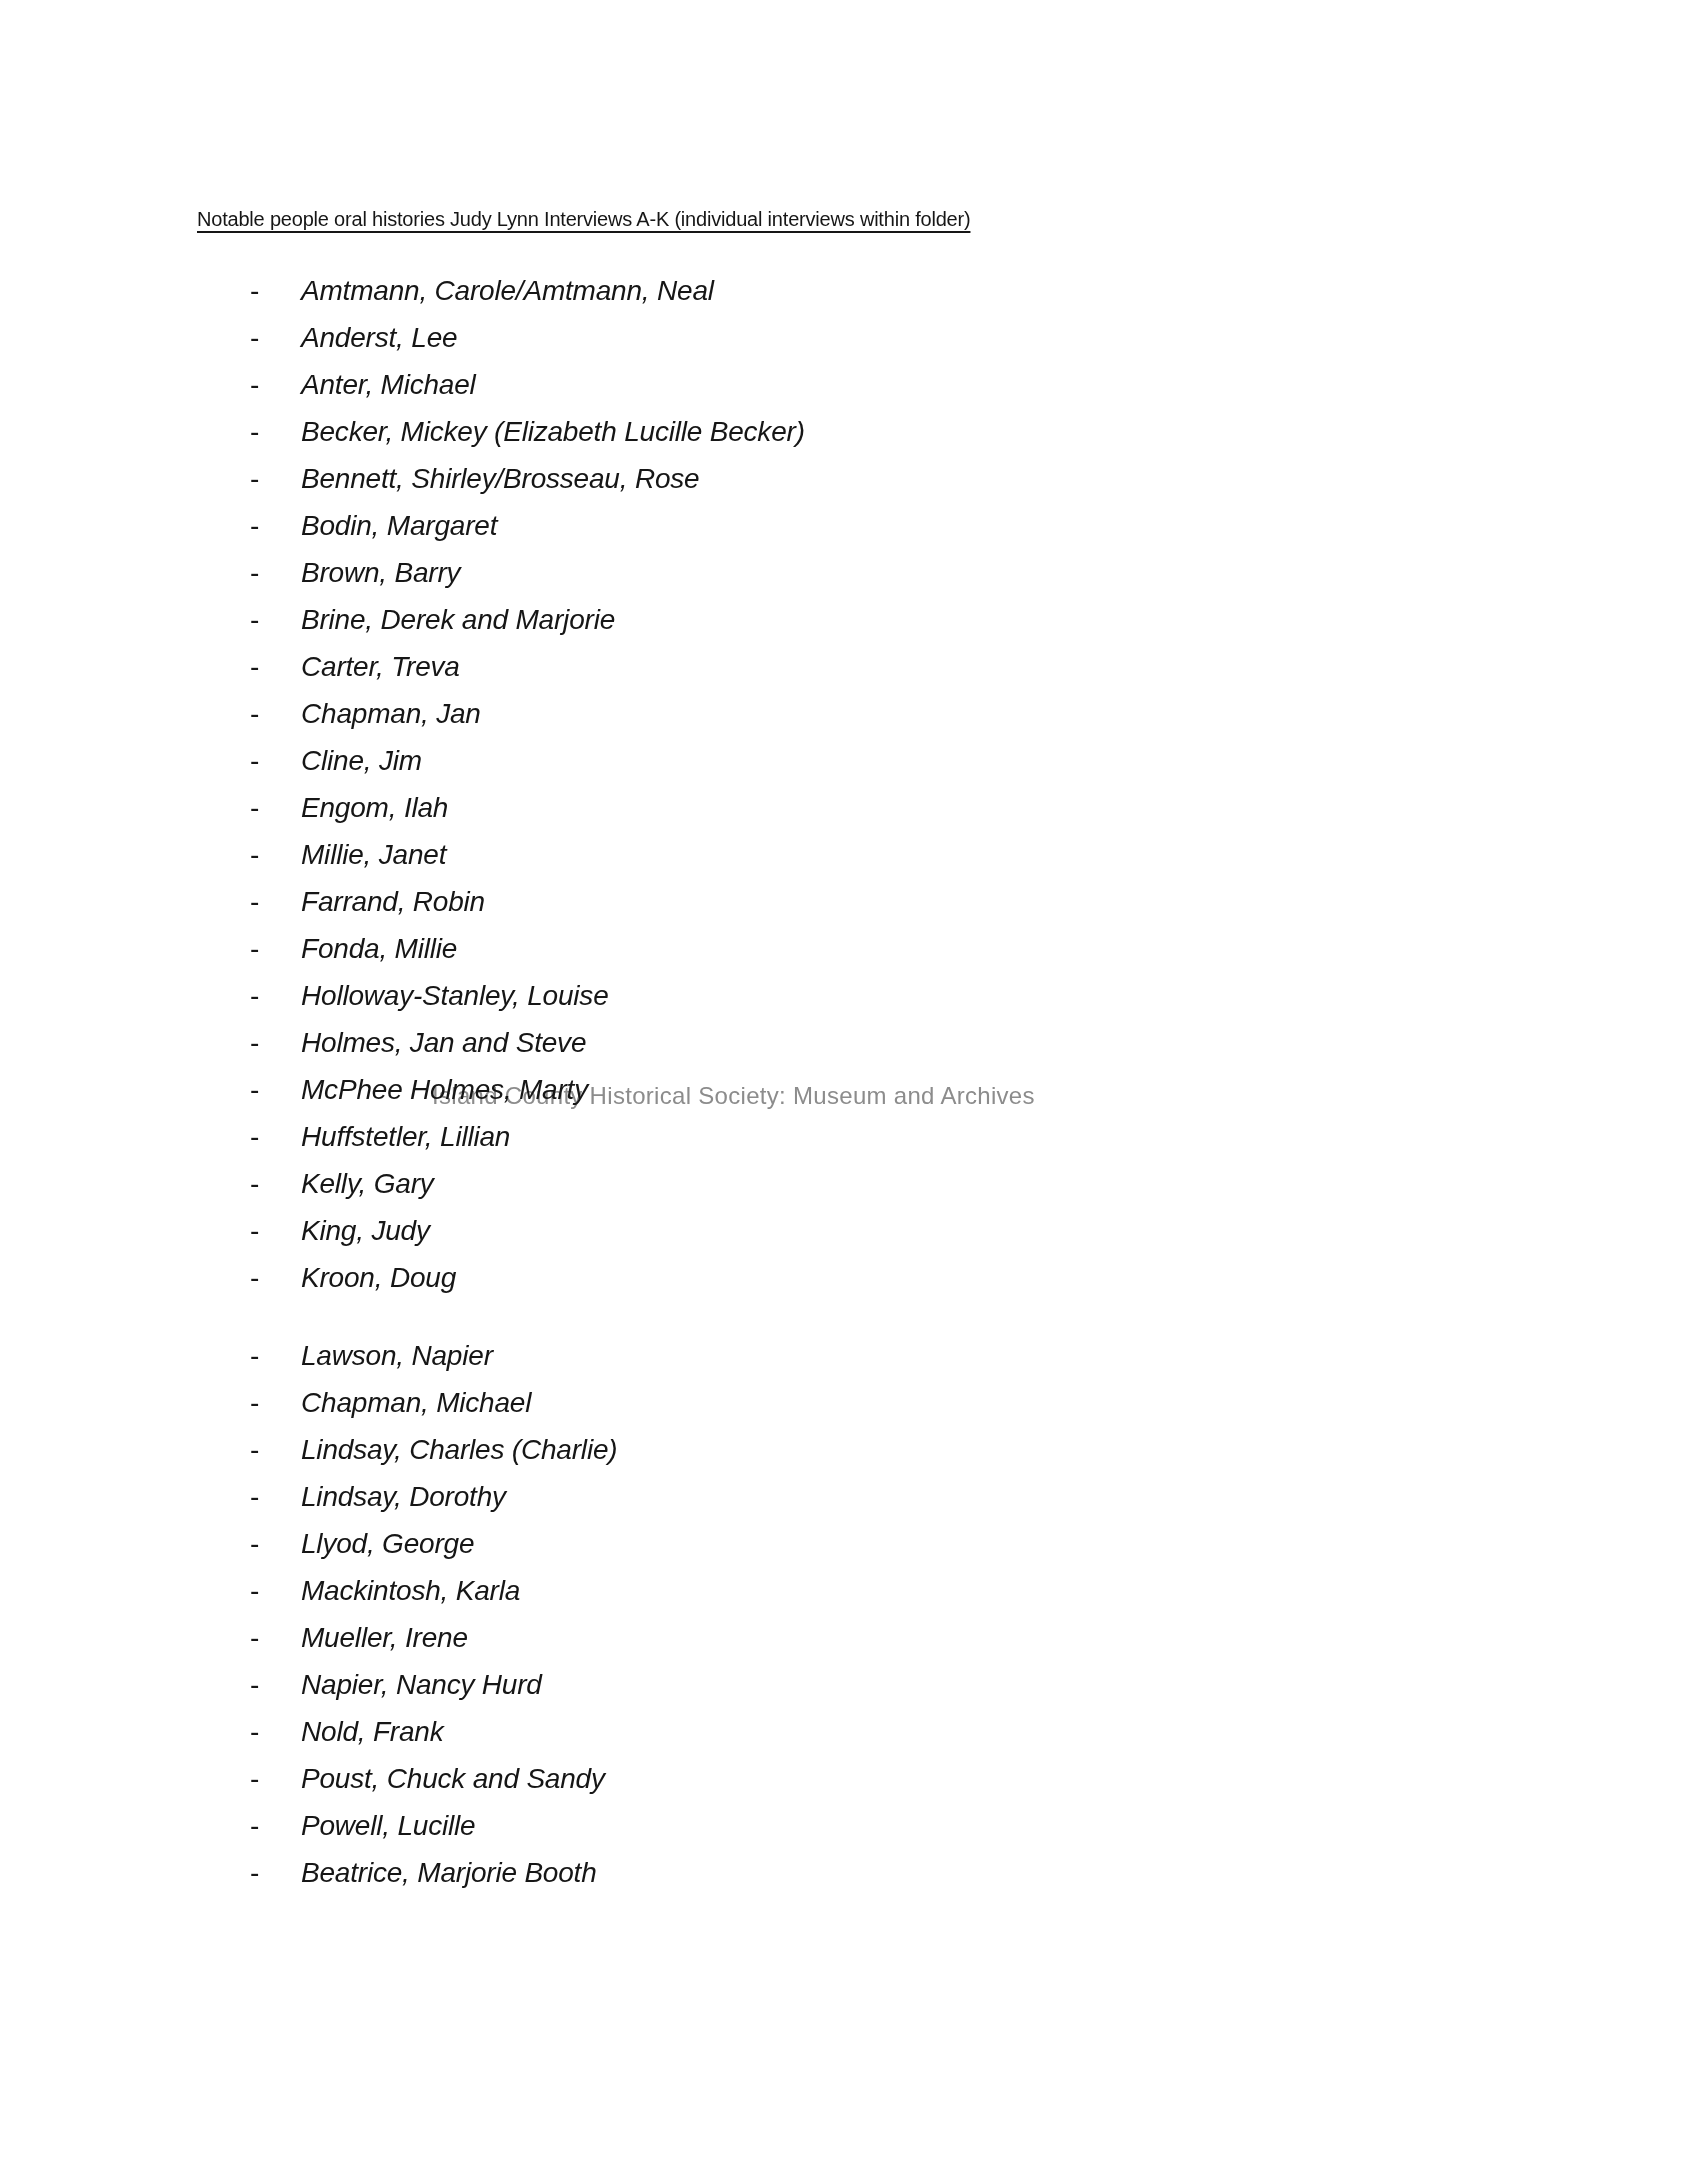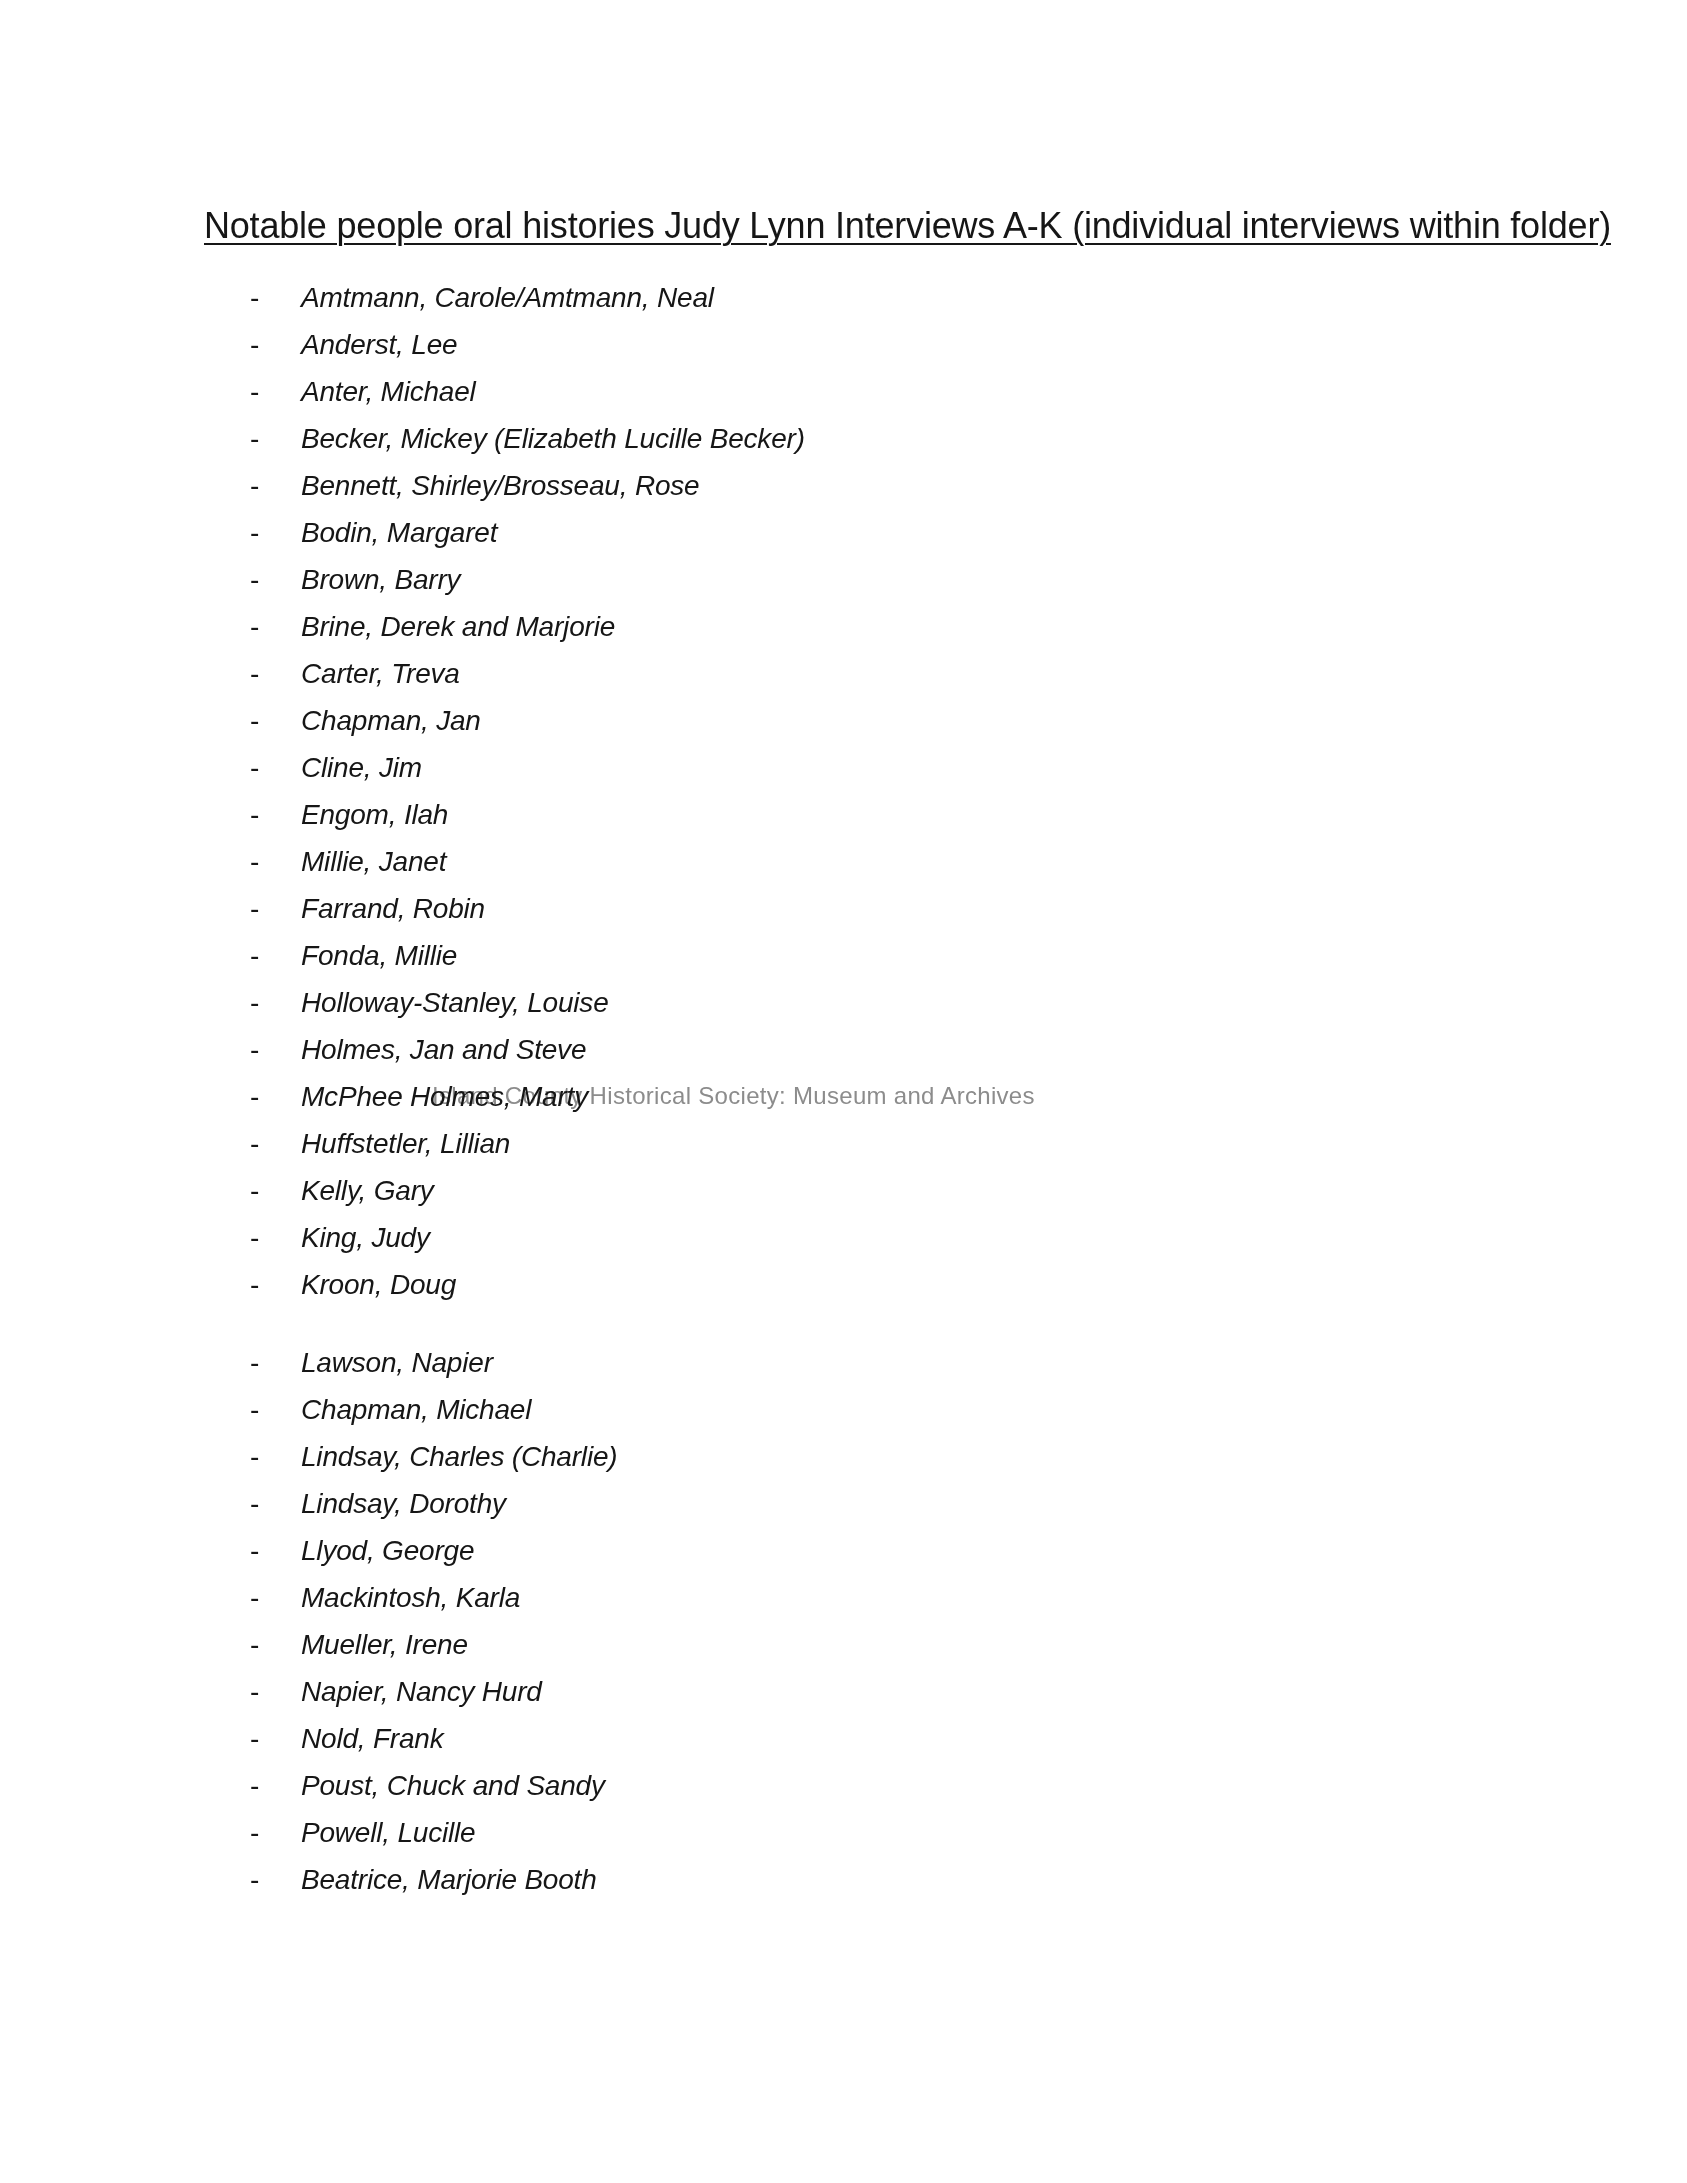--- a/index.html
+++ b/index.html
@@ -28,22 +28,22 @@
     letter-spacing: 0.3px;
     white-space: nowrap;
     color: #8c8c8c;
     font-weight: 400;
   }
   .content {
     position: relative;
     z-index: 1;
   }
   .doc-heading {
-    margin: 7px;
-    font-size: 36px;
+    margin: 0;
+    font-size: 20px;
     line-height: 34px;
     font-weight: 400;
     letter-spacing: -0.2px;
     text-decoration: underline;
     text-decoration-thickness: 2.1px;
     text-underline-offset: 4.9px;
     white-space: nowrap;
   }
   .doc-heading.second {
     margin-top: 21px;

